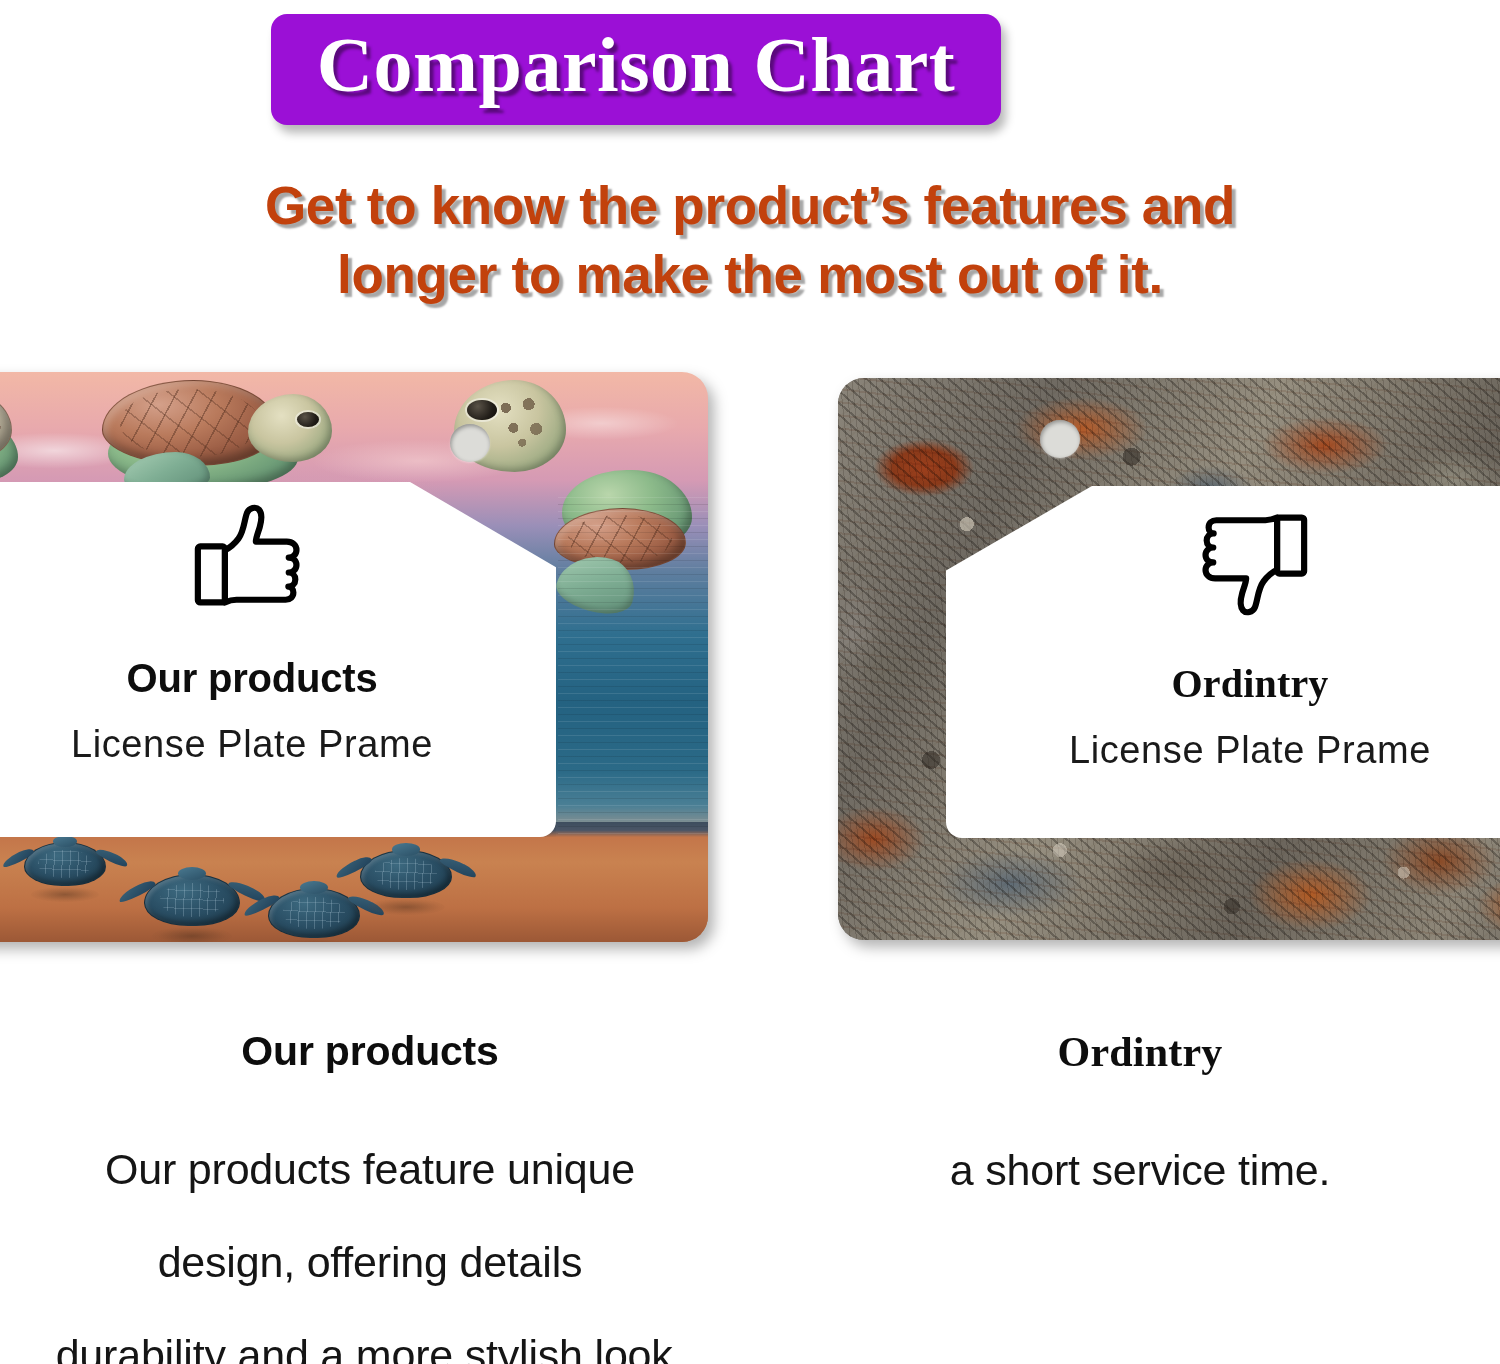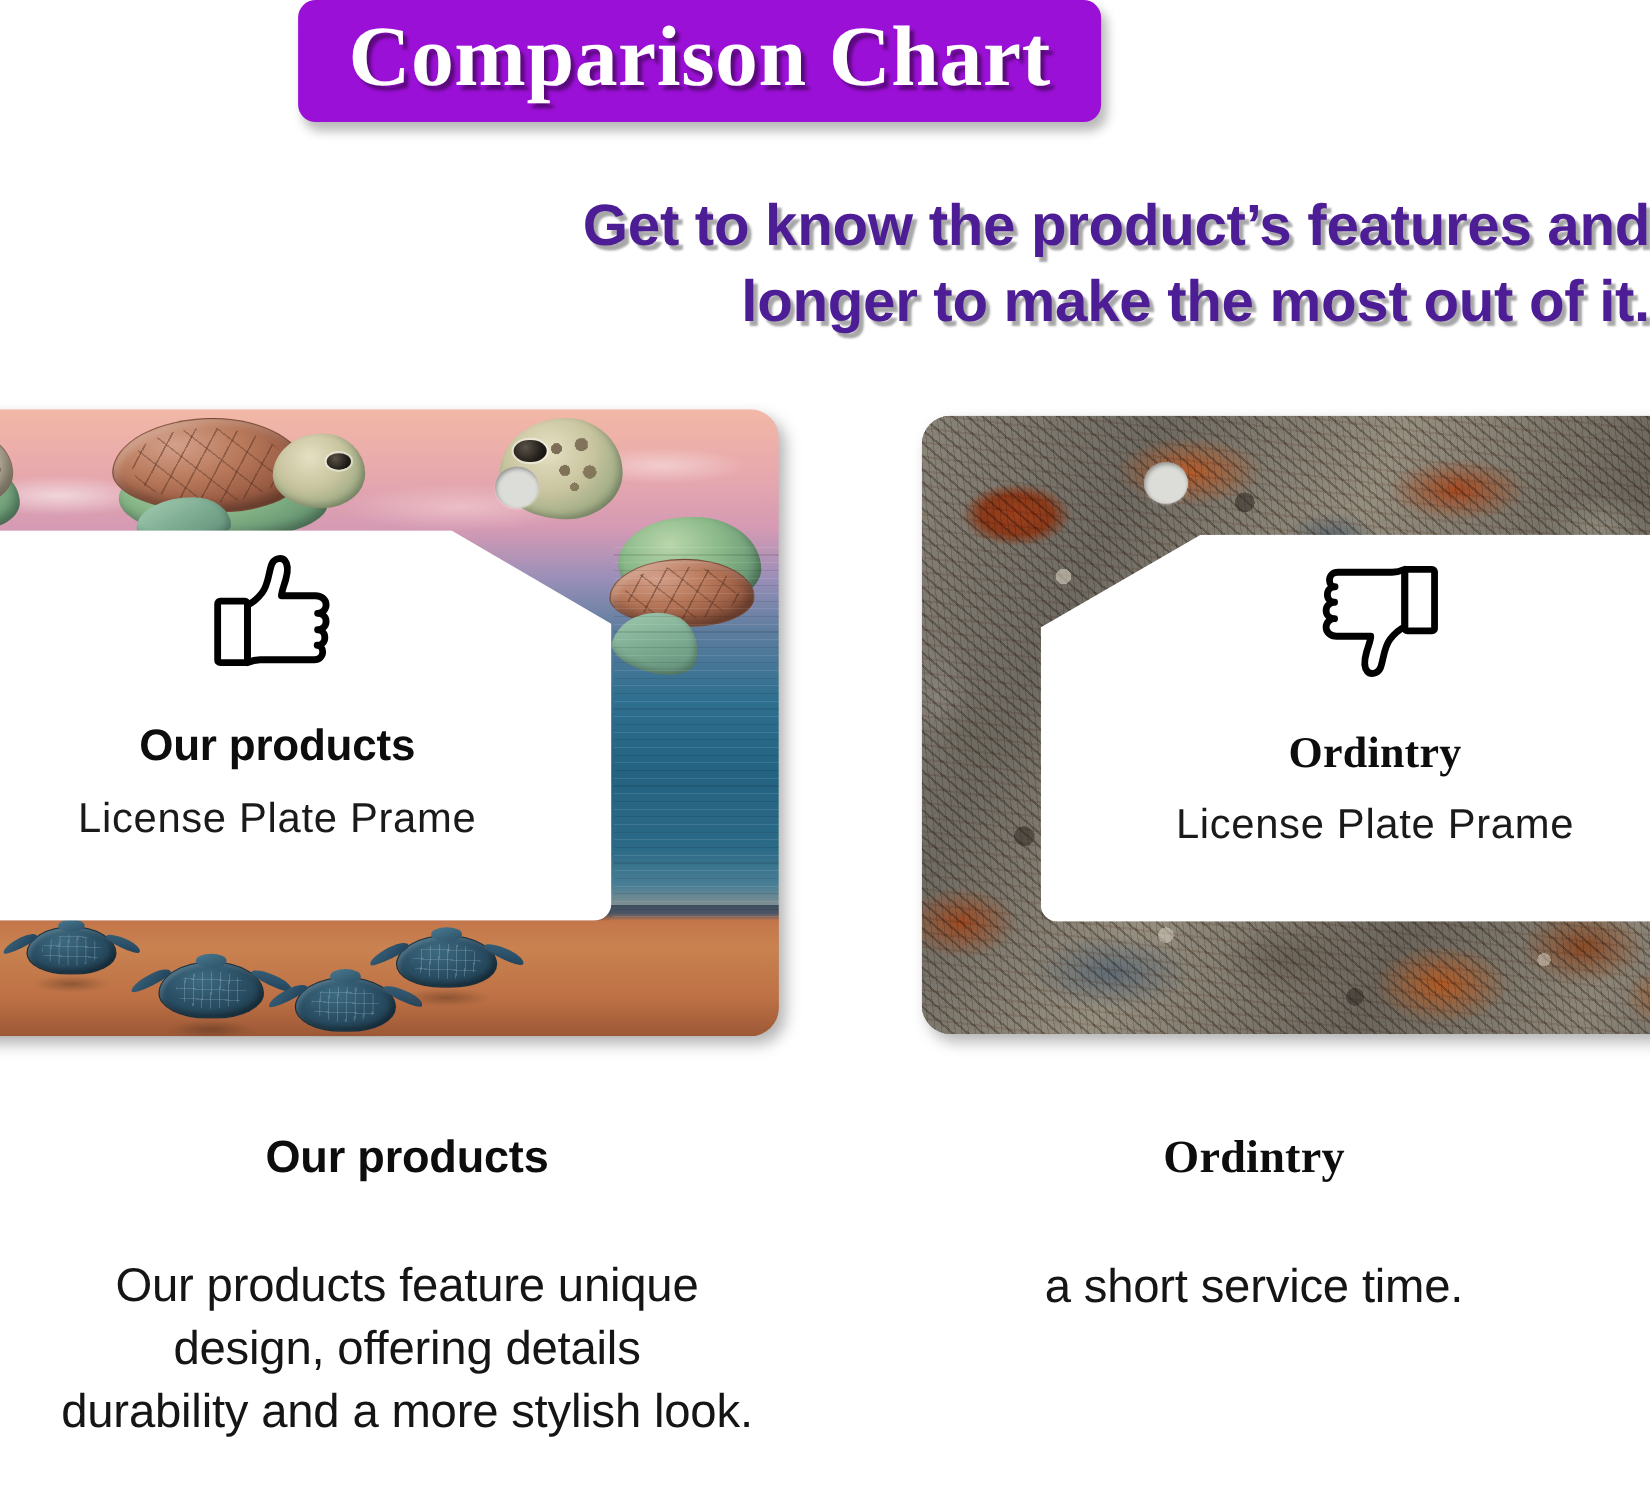--- a/index.html
+++ b/index.html
@@ -15,21 +15,21 @@
   #page {
     position: relative;
     width: 1500px;
     height: 1364px;
     background: #ffffff;
   }
 
   
   .banner-wrap {
     position: absolute;
-    left: 0; top: 0;
+    left: 0; top: 14px;
     width: 1272px;
     text-align: center;
   }
   .banner {
     display: inline-block;
     background: #9b10d6;
     border-radius: 16px;
     padding: 10px 46px 18px 46px;
     box-shadow: 5px 8px 10px rgba(0,0,0,0.28);
   }
@@ -42,26 +42,26 @@
     letter-spacing: 0.5px;
     text-shadow: 4px 5px 3px rgba(0,0,0,0.42);
     white-space: nowrap;
   }
 
   
   .subtitle {
     position: absolute;
     left: 0; top: 172px;
     width: 1500px;
-    text-align: right;
+    text-align: center;
     font-family: "Liberation Sans Narrow", "Liberation Sans", sans-serif;
     font-weight: bold;
     font-size: 53px;
     line-height: 1.30;
-    color: #4c1d95;
+    color: #c2410c;
     text-shadow: 4px 4px 2px rgba(0,0,0,0.35);
     letter-spacing: -0.3px;
   }
   .subtitle .ln { display: block; }
 
   
   .frames { position: absolute; left: 0; top: 0; width: 1500px; height: 1364px; }
 
   .frame {
     position: absolute;
@@ -343,21 +343,21 @@
   }
   .col-body {
     margin-top: 66px;
     font-family: "Liberation Sans Narrow", "Liberation Sans", sans-serif;
     font-weight: normal;
     font-size: 43px;
     line-height: 1.33;
     color: #151515;
     letter-spacing: -0.2px;
   }
-  .col-body .ln { display: block; white-space: nowrap; }
+  .col-body .ln { display: block; white-space: nowrap; margin-top: 36px; }
 </style>
 </head>
 <body>
 
 <div id="page">
 
   <div class="banner-wrap">
     <div class="banner">
       <div class="banner-title">Comparison Chart</div>
     </div>

